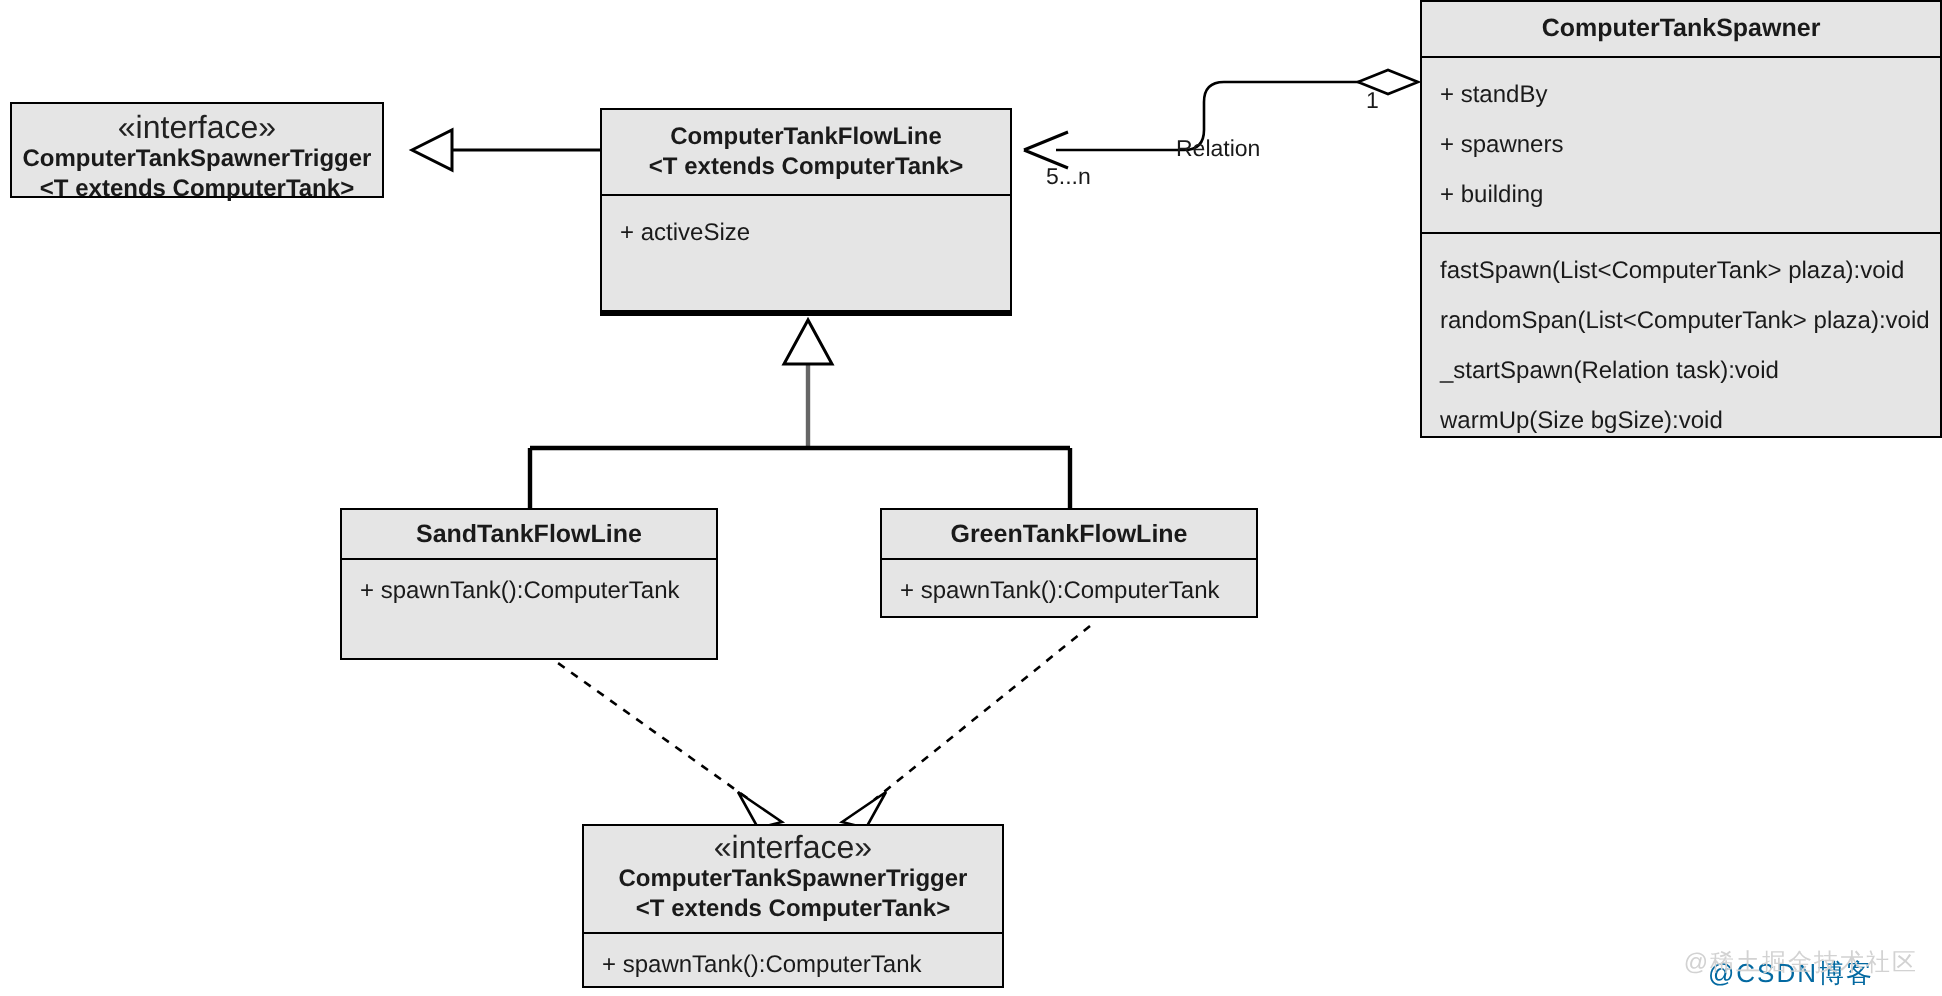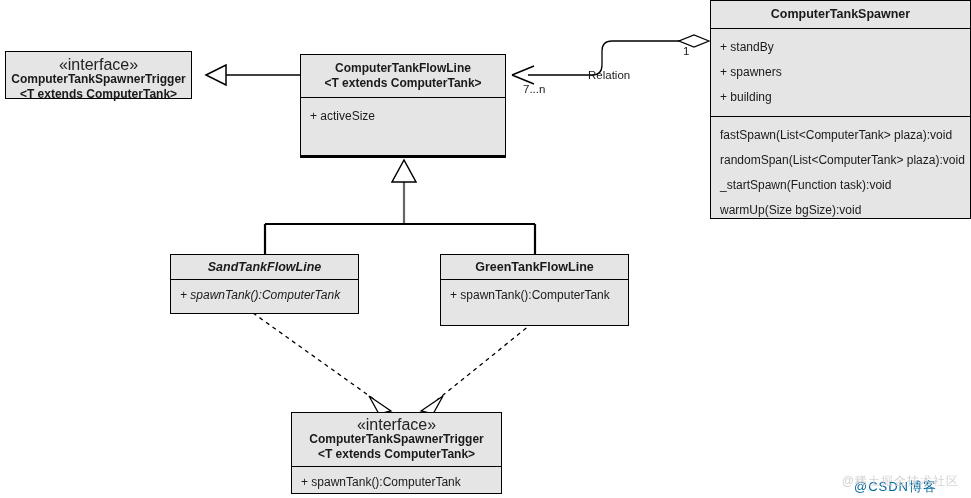--- a/index.html
+++ b/index.html
@@ -145,21 +145,21 @@
     <div class="uml-sep"></div>
     <div class="uml-compartment">
       <div class="uml-row">+ standBy</div>
       <div class="uml-row">+ spawners</div>
       <div class="uml-row">+ building</div>
     </div>
     <div class="uml-sep"></div>
     <div class="uml-compartment">
       <div class="uml-row">fastSpawn(List&lt;ComputerTank&gt; plaza):void</div>
       <div class="uml-row">randomSpan(List&lt;ComputerTank&gt; plaza):void</div>
-      <div class="uml-row">_startSpawn(Function task):void</div>
+      <div class="uml-row">_startSpawn(Relation task):void</div>
       <div class="uml-row">warmUp(Size bgSize):void</div>
     </div>
   </div>
 
   <div class="uml-box" style="left:5px; top:51px; width:187px; height:48px;">
     <div class="uml-title plain">
       <span class="stereo">«interface»</span>
       <span class="gen-line">ComputerTankSpawnerTrigger</span>
       <span class="gen-line">&lt;T extends ComputerTank&gt;</span>
     </div>
@@ -169,48 +169,48 @@
     <div class="uml-title">
       <span class="gen-line">ComputerTankFlowLine</span>
       <span class="gen-line">&lt;T extends ComputerTank&gt;</span>
     </div>
     <div class="uml-sep"></div>
     <div class="uml-compartment">
       <div class="uml-row">+ activeSize</div>
     </div>
   </div>
 
-  <div class="uml-box" style="left:170px; top:254px; width:189px; height:60px;font-style:italic;">
+  <div class="uml-box" style="left:170px; top:254px; width:189px; height:76px;">
     <div class="uml-title" style="padding:5px 4px 4px 4px;">SandTankFlowLine</div>
     <div class="uml-sep"></div>
     <div class="uml-compartment" style="padding:3px 0;">
       <div class="uml-row">+ spawnTank():ComputerTank</div>
     </div>
   </div>
 
-  <div class="uml-box" style="left:440px; top:254px; width:189px; height:72px;">
+  <div class="uml-box" style="left:440px; top:254px; width:189px; height:55px;">
     <div class="uml-title" style="padding:5px 4px 4px 4px;">GreenTankFlowLine</div>
     <div class="uml-sep"></div>
     <div class="uml-compartment" style="padding:3px 0;">
       <div class="uml-row">+ spawnTank():ComputerTank</div>
     </div>
   </div>
 
   <div class="uml-box" style="left:291px; top:412px; width:211px; height:82px;">
     <div class="uml-title plain" style="padding:5px 4px 4px 4px;">
       <span class="stereo">«interface»</span>
       <span class="gen-line">ComputerTankSpawnerTrigger</span>
       <span class="gen-line">&lt;T extends ComputerTank&gt;</span>
     </div>
     <div class="uml-sep"></div>
     <div class="uml-compartment" style="padding:3px 0;">
       <div class="uml-row">+ spawnTank():ComputerTank</div>
     </div>
   </div>
 
   <div class="edge-label" style="left:588px; top:69px;">Relation</div>
-  <div class="edge-label" style="left:523px; top:83px;">7...n</div>
+  <div class="edge-label" style="left:523px; top:83px;">5...n</div>
   <div class="edge-label" style="left:683px; top:45px;">1</div>
 
   <div class="watermark2">@CSDN博客</div>
   <div class="watermark">@稀土掘金技术社区</div>
 
 </div>
 
 </body></html>

